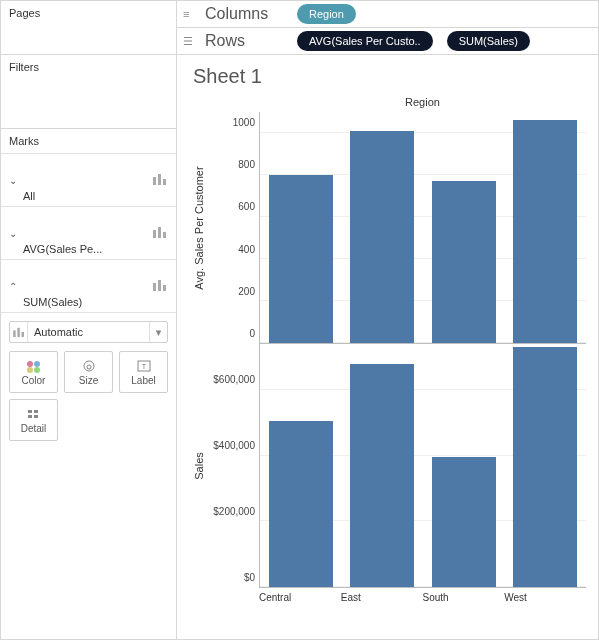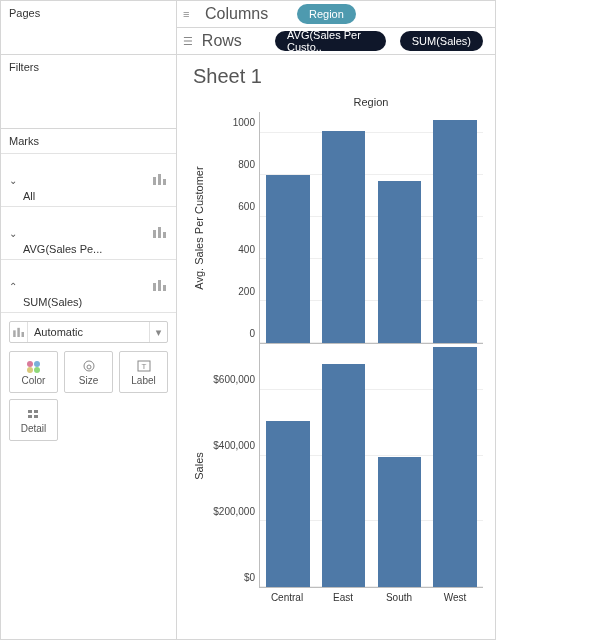--- a/index.html
+++ b/index.html
@@ -1,17 +1,17 @@
 <!DOCTYPE html>
 <html><head>
 <meta charset="utf-8">
 <style>
   * { box-sizing: border-box; }
   html, body { margin: 0; padding: 0; font-family: Arial, Helvetica, sans-serif; font-size: 11px; color: #333; background: #fff; }
-  .app { width: 496px; height: 640px; display: flex; border: 1px solid #d6d6d6; }
+  .app { width: 599px; height: 640px; display: flex; border: 1px solid #d6d6d6; }
 
   
   .left { width: 176px; border-right: 1px solid #d6d6d6; display: flex; flex-direction: column; }
   .cardbox { border-bottom: 1px solid #d6d6d6; padding: 6px 8px 8px 8px; }
   .cardbox-title { font-size: 11px; color: #333; }
   .pages-box { height: 54px; }
   .filters-box { height: 74px; }
   .marks-box { padding: 0; }
   .marks-header { padding: 6px 8px; font-size: 11px; }
   .marks-row { border-top: 1px solid #e3e3e3; display: flex; align-items: center; justify-content: space-between; padding: 4px 8px; cursor: pointer; }
@@ -44,21 +44,21 @@
   .chart-wrap { position: relative; display: flex; height: 232px; }
   .chart-wrap.second { height: 244px; }
   .ylab-rot { width: 16px; display: flex; align-items: center; justify-content: center; }
   .ylab-rot span { transform: rotate(-90deg); white-space: nowrap; font-size: 11px; color: #333; }
   .yticks { width: 52px; position: relative; }
   .ytick { position: absolute; right: 4px; font-size: 10px; color: #444; transform: translateY(-50%); }
   .plot { flex: 1; position: relative; border-left: 1px solid #bdbdbd; border-bottom: 1px solid #bdbdbd; background: #fff; }
   .grid-h { position: absolute; left: 0; right: 0; border-top: 1px solid #eee; }
   .bar { position: absolute; bottom: 0; background: #4e79a7; }
   .xaxis { display: flex; margin-left: 68px; }
-  .xaxis .xt { flex: 1; text-align: center; font-size: 10px; color: #333; padding-top: 4px; }
+  .xaxis .xt { flex: 1; text-align: left; font-size: 10px; color: #333; padding-top: 4px; }
 </style>
 </head>
 <body>
 
 <div class="app">
 
   <div class="left">
     <div class="cardbox pages-box">
       <div class="cardbox-title">Pages</div>
     </div>

